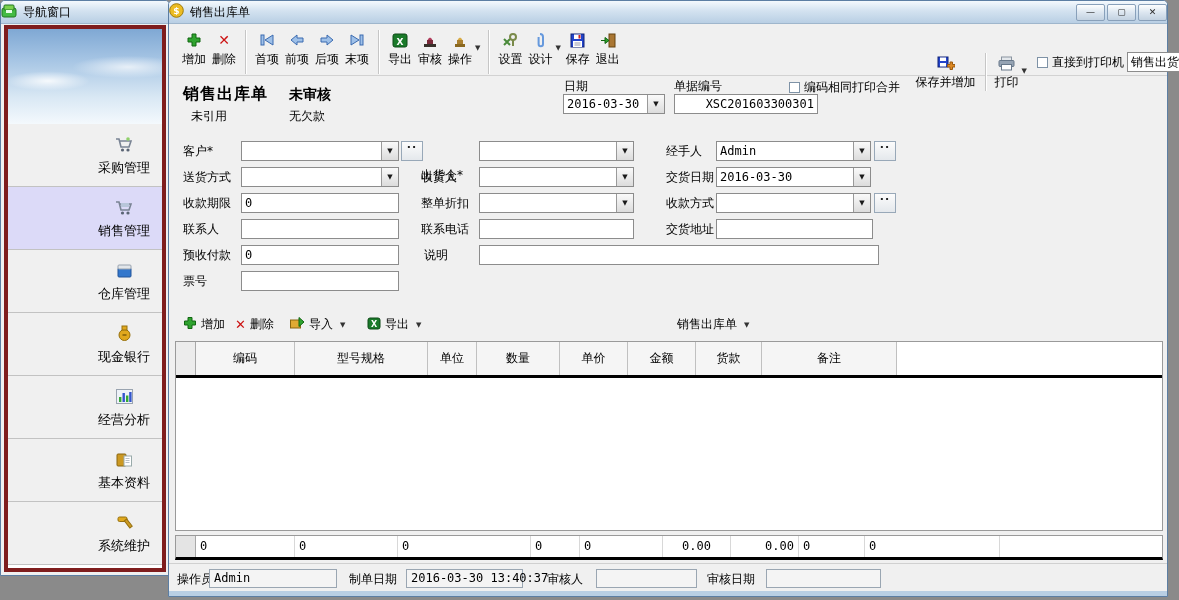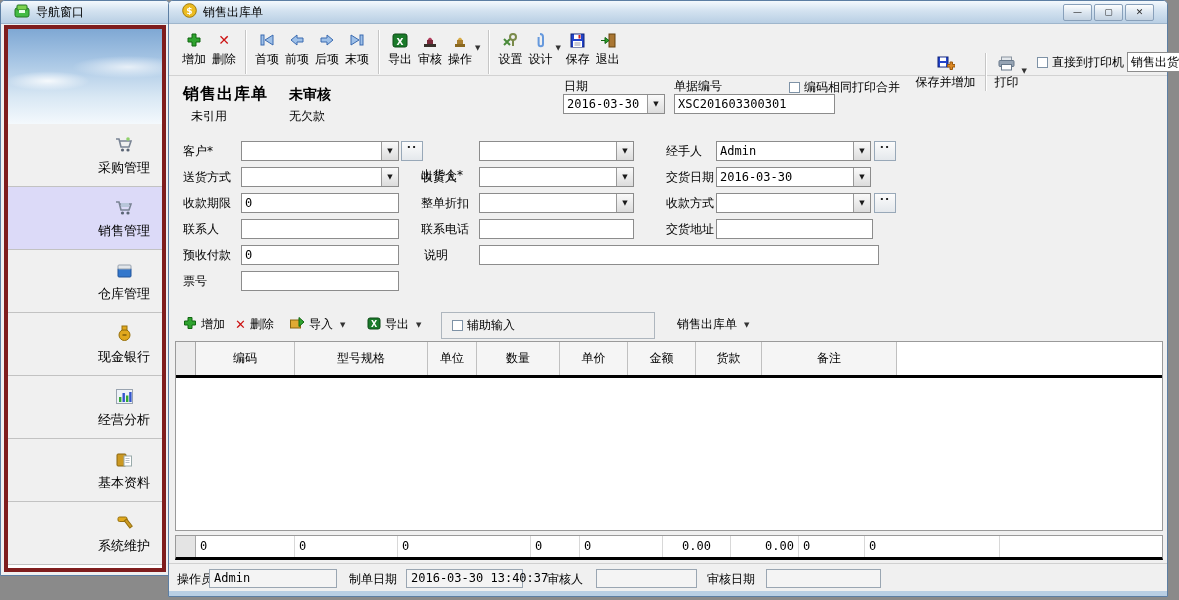--- a/index.html
+++ b/index.html
@@ -8,21 +8,21 @@
     background:#8a8a8a;
     font-family:"DejaVu Sans", sans-serif;
     font-size:12px; color:#000;
     position:relative; overflow:hidden;
   }
   .window { position:absolute; border:1px solid #5c7ea3; border-radius:5px 5px 0 0; background:#f0f0f0; }
   .titlebar {
     height:23px; border-radius:4px 4px 0 0;
     background:linear-gradient(#f4f9fd, #d3e2f0 45%, #b9cfe4);
     border-bottom:1px solid #9fb6cc;
-    display:flex; align-items:center; gap:6px; padding:0 13px;
+    display:flex; align-items:center; gap:6px; padding:0 0;
   }
   .title-text { font-size:12px; white-space:nowrap; }
   .win-controls { margin-left:auto; display:flex; gap:2px; }
   .win-btn {
     width:29px; height:17px; border:1px solid #88a0ba; border-radius:2px;
     background:linear-gradient(#fdfefe,#dce6f0 50%,#c3d2e1);
     display:flex; align-items:center; justify-content:center;
     font-size:9px; color:#2a2a2a; line-height:1;
   }
   
@@ -356,21 +356,21 @@
   <span class="doc-title" style="left:14px;top:83px;">销售出库单</span>
   <span class="doc-status" style="left:120px;top:85px;">未审核</span>
   <span class="doc-sub" style="left:22px;top:107px;">未引用</span>
   <span class="doc-sub" style="left:120px;top:107px;">无欠款</span>
   <span class="lbl" style="left:395px;top:75px;">日期</span>
   <div class="combo" style="left:394px;top:93px;width:102px;">
     <span class="val">2016-03-30</span>
     <span class="cbtn">▼</span>
   </div>
   <span class="lbl" style="left:505px;top:75px;">单据编号</span>
-  <div class="tinput" style="left:505px;top:93px;width:161px;">
+  <div class="tinput" style="left:505px;top:93px;width:144px;text-align:right;">
     <span>XSC201603300301</span>
   </div>
   <span class="cb-row" style="position:absolute;left:620px;top:78px;">
     <span class="cb"></span>
     <span>编码相同打印合并</span>
   </span>
 
   <span class="lbl" style="left:14px;top:140px;">客户*</span>
   <div class="combo" style="left:72px;top:140px;width:158px;">
     <span class="val"></span>
@@ -467,26 +467,20 @@
       <span>导入</span>
       <span class="gt-dd">▼</span>
     </div>
     <div class="gt-btn" style="left:198px;">
       <span><svg width="14" height="13">
             <rect x="1" y="1" width="12" height="11" rx="2" fill="#1a7a2a" stroke="#0c4a16"></rect>
             <text x="7" y="10" text-anchor="middle" font-size="8" font-weight="bold" fill="#fff">X</text>
           </svg></span>
       <span>导出</span>
       <span class="gt-dd">▼</span>
-    </div>
-    <div class="groupbox">
-      <span class="cb-row">
-        <span class="cb"></span>
-        <span>辅助输入</span>
-      </span>
     </div>
     <div class="gt-btn" style="left:508px;">
       <span>销售出库单</span>
       <span class="gt-dd">▼</span>
     </div>
   </div>
 
   <div class="grid-panel">
     <div class="grid-header">
       <div class="gh-cell gh-ind"></div>

